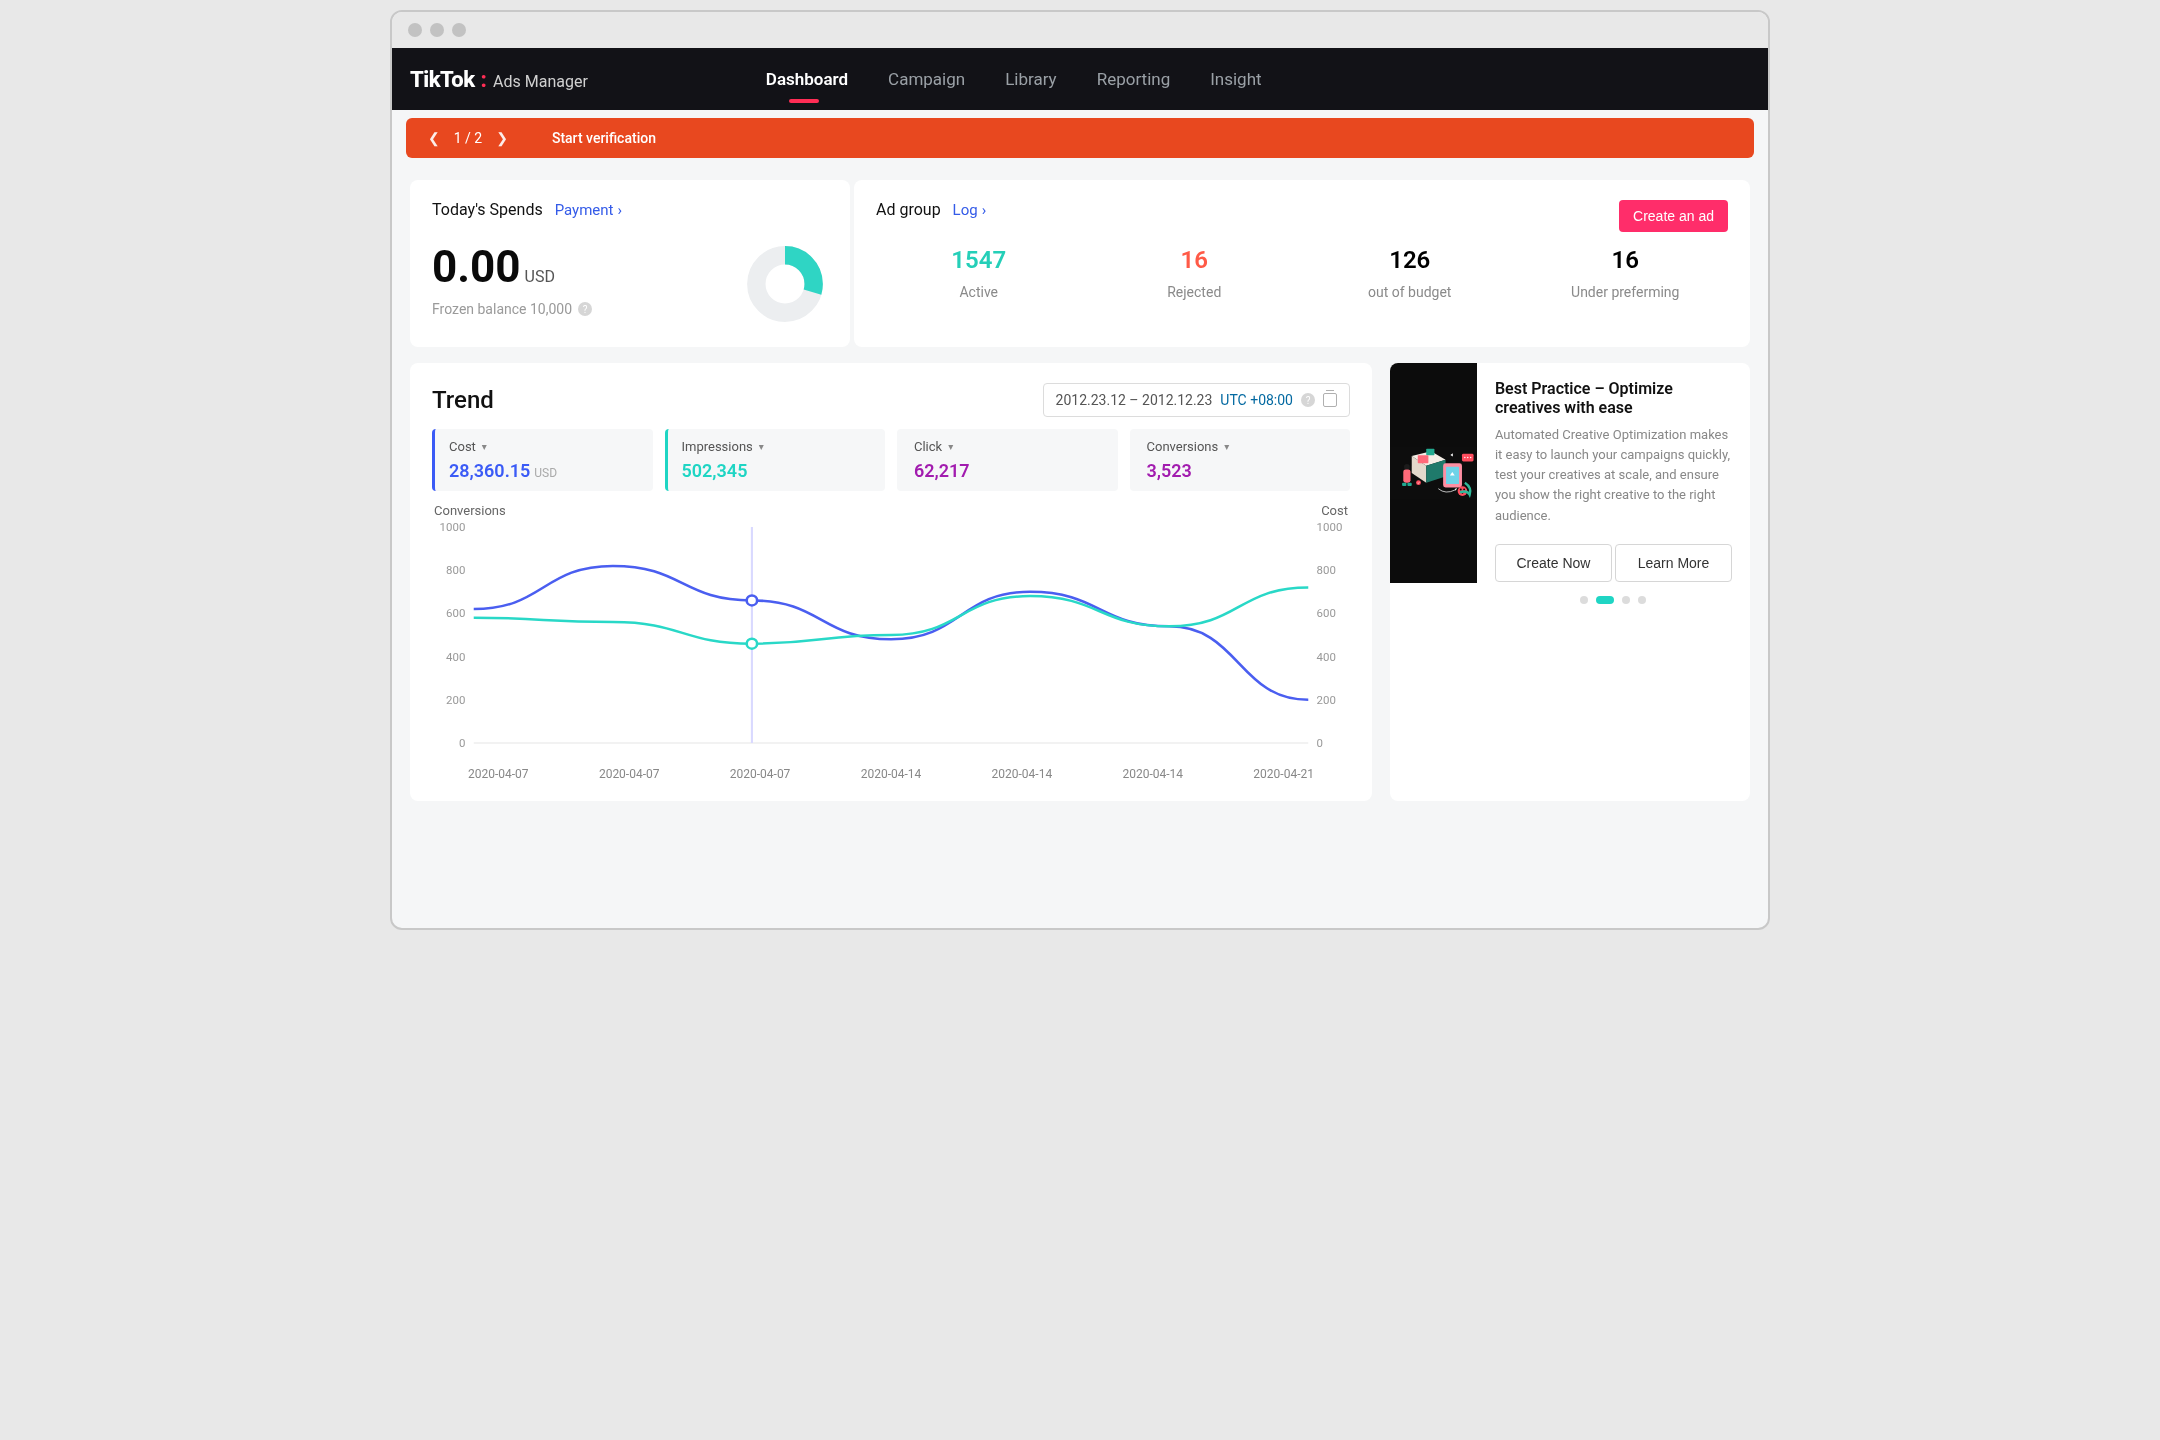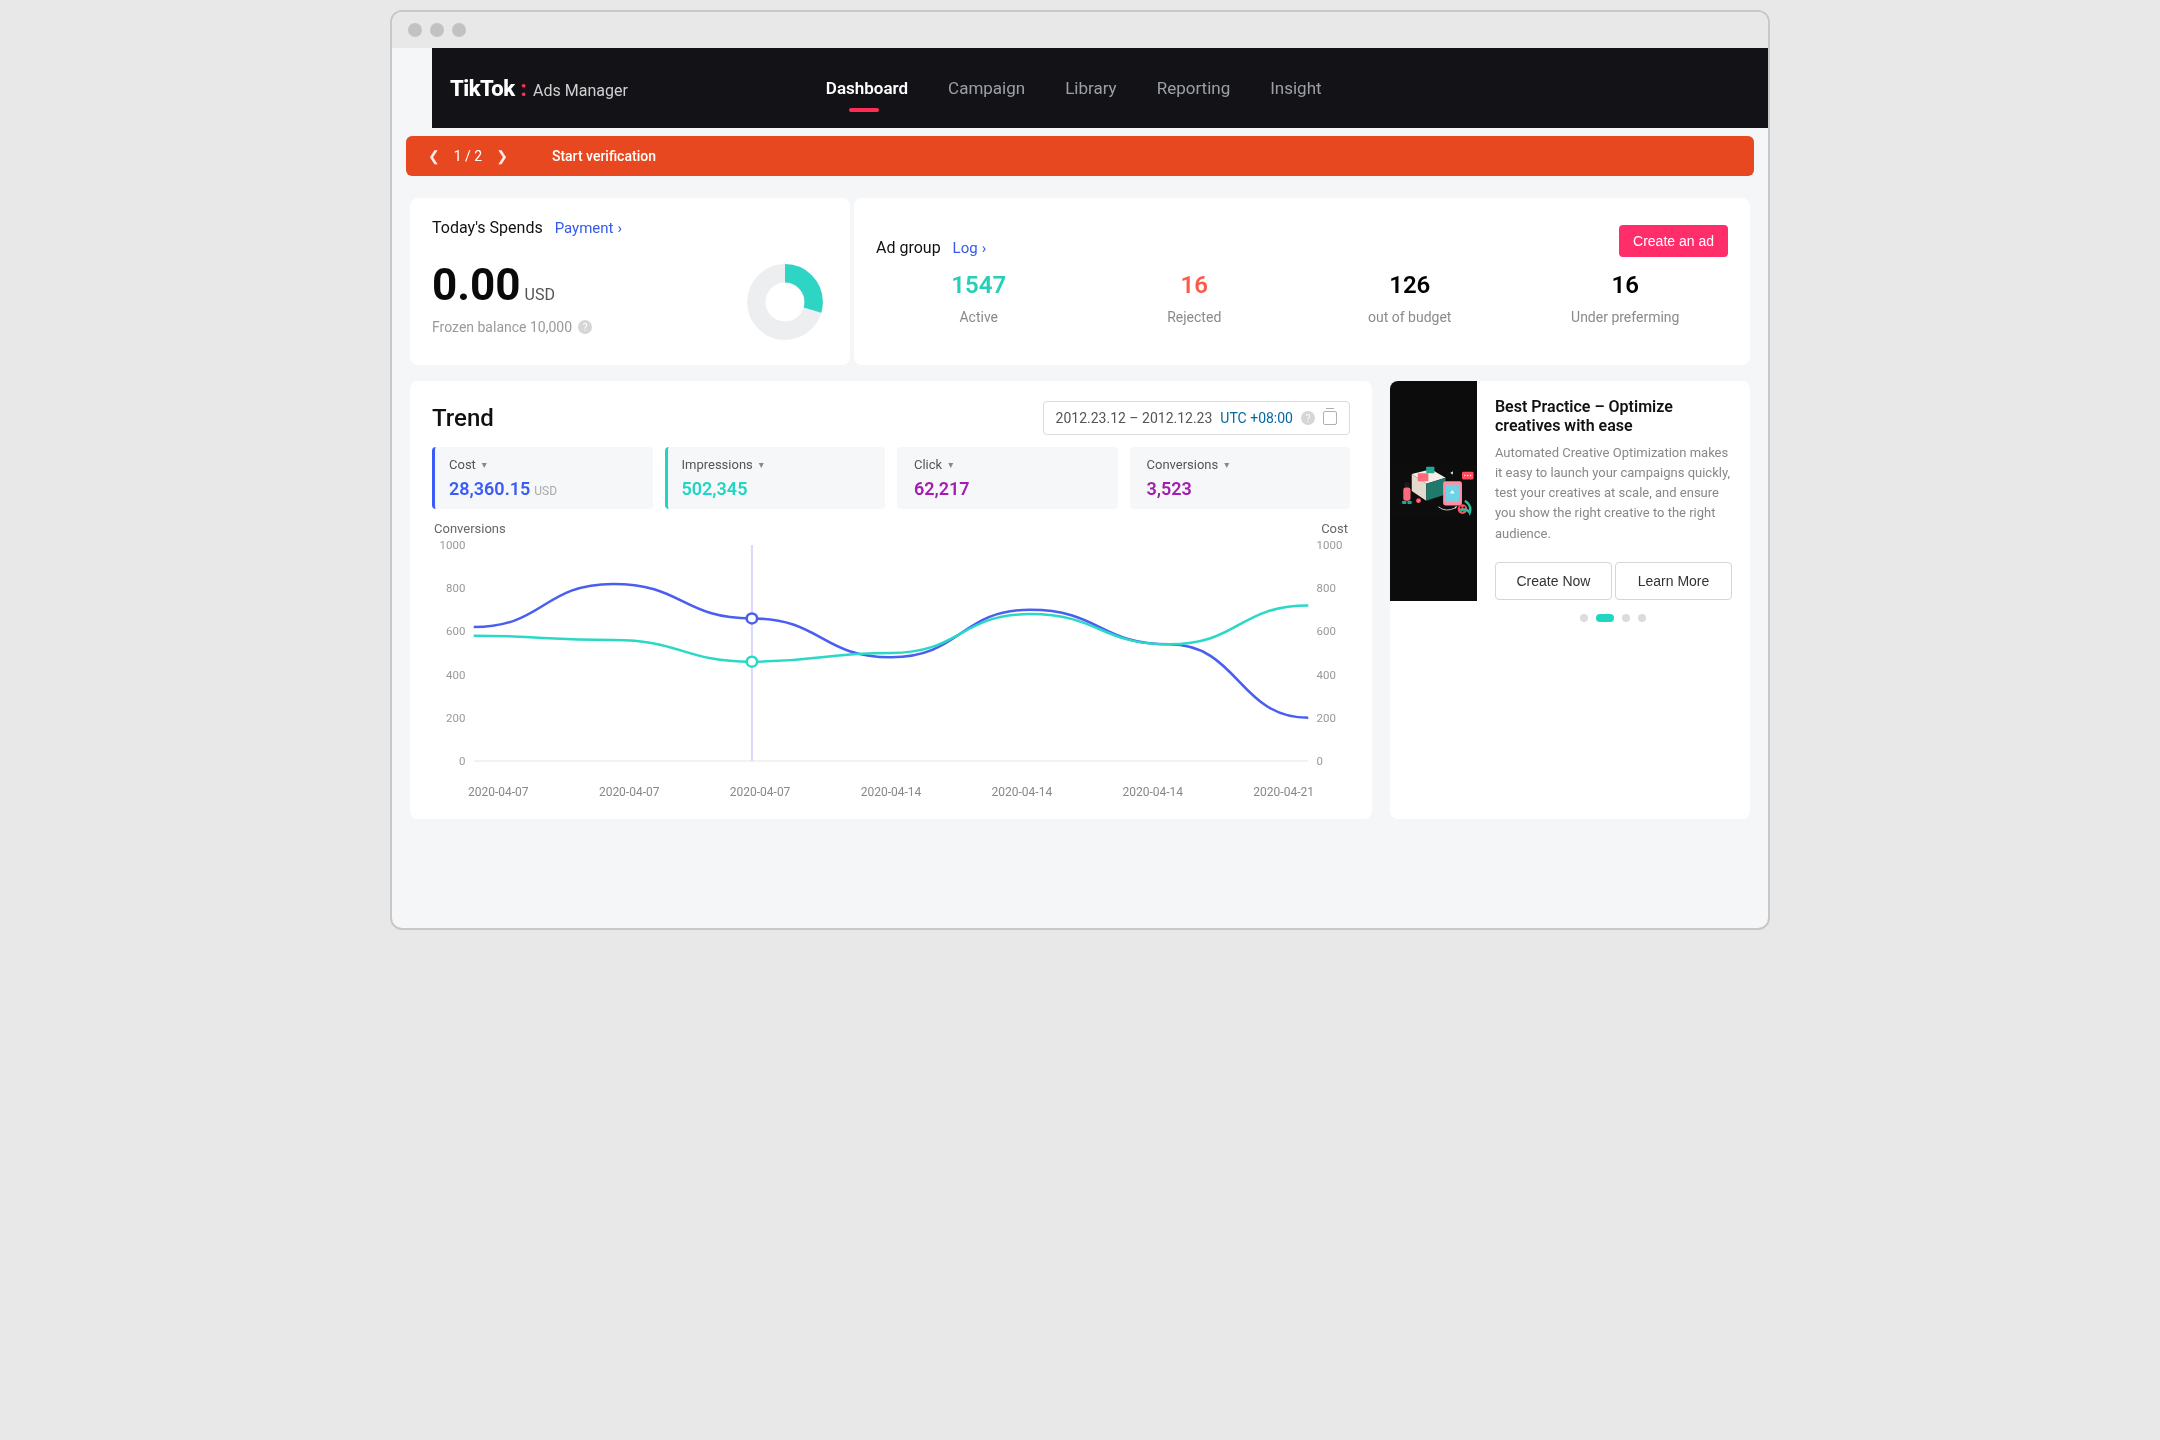--- a/index.html
+++ b/index.html
@@ -1,20 +1,20 @@
 <!DOCTYPE html>
 <html><head>
 <meta charset="utf-8">
 <style>
 * { box-sizing: border-box; margin: 0; padding: 0; }
 body { font-family: -apple-system, BlinkMacSystemFont, "Segoe UI", Roboto, Helvetica, Arial, sans-serif; background: #e8e8e8; }
 .window { width: 1380px; height: 920px; margin: 10px auto; border: 2px solid #c8c8c8; border-radius: 12px; overflow: hidden; background: #f5f6f7; }
 .titlebar { height: 36px; display: flex; align-items: center; padding: 0 16px; gap: 8px; background: #e8e8e8; }
 .dot { width: 14px; height: 14px; border-radius: 50%; background: #c2c2c2; }
-.header { height: 80px; background: #121217; display: flex; align-items: center; padding: 0 18px; gap: 58px; margin-left: 40px; }
+.header { height: 62px; background: #121217; display: flex; align-items: center; padding: 0 18px; gap: 38px; }
 .brand { display: flex; align-items: baseline; gap: 6px; }
 .brand-tt { font-weight: 800; font-size: 22px; color: #fff; letter-spacing: -0.5px; }
 .brand-colon { color: #ff2d55; font-weight: 800; font-size: 22px; }
 .brand-sub { color: #d0d0d0; font-size: 16px; font-weight: 400; }
 .nav { display: flex; gap: 40px; position: relative; margin-left: 100px; padding-left: 40px; }
 .nav-item { color: #9aa0a6; font-size: 17px; cursor: pointer; position: relative; padding: 4px 0; }
 .nav-item.active { color: #fff; font-weight: 600; }
 .nav-item.active::after { content: ""; position: absolute; left: 28%; bottom: -10px; width: 30px; height: 4px; border-radius: 4px; background: #ff2d55; }
 .alert { height: 40px; background: #e8481f; display: flex; align-items: center; color: #fff; font-size: 14px; padding: 0 22px; border-radius: 6px; margin: 8px 14px 0; }
 .alert .pager { display: flex; align-items: center; gap: 14px; margin-right: 44px; }
@@ -26,21 +26,21 @@
 .spends { }
 .card-title-row { display: flex; align-items: center; gap: 12px; margin-bottom: 22px; }
 .card-title { font-size: 16px; color: #111; }
 .link { color: #345be8; font-size: 15px; display: inline-flex; align-items: center; gap: 4px; cursor: pointer; }
 .spend-big { font-size: 44px; font-weight: 700; color: #0a0a0a; display: inline-flex; align-items: baseline; }
 .spend-cur { font-size: 16px; font-weight: 400; color: #555; margin-left: 4px; }
 .frozen { color: #9a9a9a; font-size: 14px; margin-top: 8px; display: flex; align-items: center; gap: 6px; }
 .qmark { width: 14px; height: 14px; border-radius: 50%; background: #d6d6d6; color: #fff; font-size: 10px; display: inline-flex; align-items: center; justify-content: center; }
 .spends-row { display: flex; justify-content: space-between; align-items: flex-start; }
 .adgroup { display: flex; flex-direction: column; }
-.adgroup .top { display: flex; justify-content: space-between; align-items: flex-end; margin-bottom: 10px; margin-top: 7px; }
+.adgroup .top { display: flex; justify-content: space-between; align-items: flex-start; margin-bottom: 10px; }
 .create-btn { background: #ff2d6a; color: #fff; border: none; border-radius: 4px; padding: 8px 14px; font-size: 14px; cursor: pointer; }
 .stats { display: flex; gap: 10px; margin-top: 4px; }
 .stat { flex: 1; text-align: center; }
 .stat-num { font-size: 24px; font-weight: 600; }
 .stat-num.green { color: #25cfb8; }
 .stat-num.red { color: #ff5a47; }
 .stat-label { color: #8a8a8a; font-size: 14px; margin-top: 10px; }
 .lower { display: grid; grid-template-columns: 1fr 360px; gap: 18px; padding: 16px 18px 18px; }
 .trend { background: #fff; border-radius: 8px; padding: 20px 22px; }
 .trend-head { display: flex; justify-content: space-between; align-items: center; margin-bottom: 12px; }

